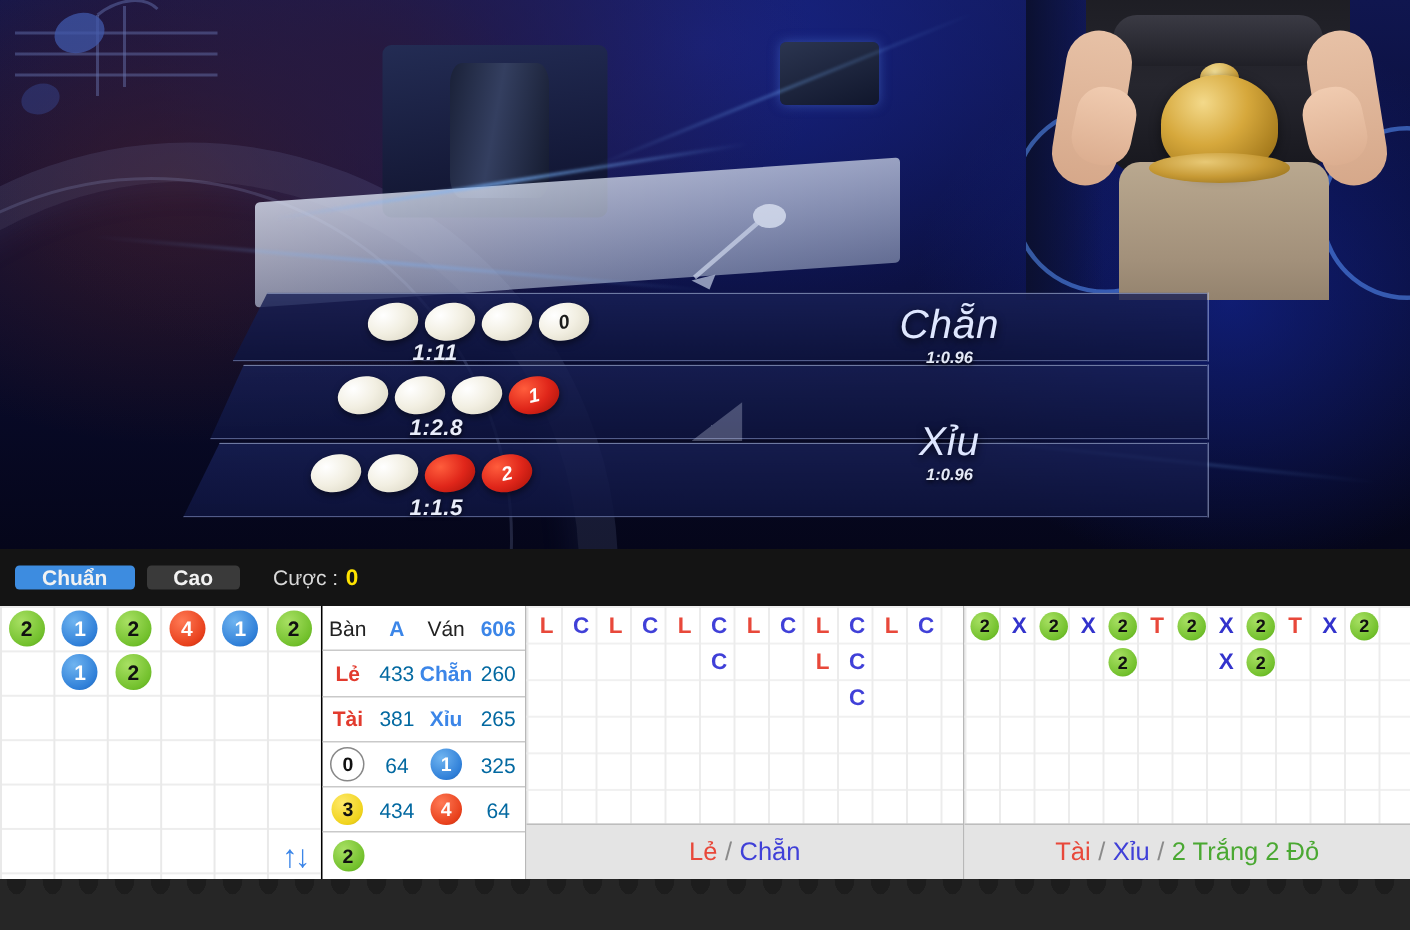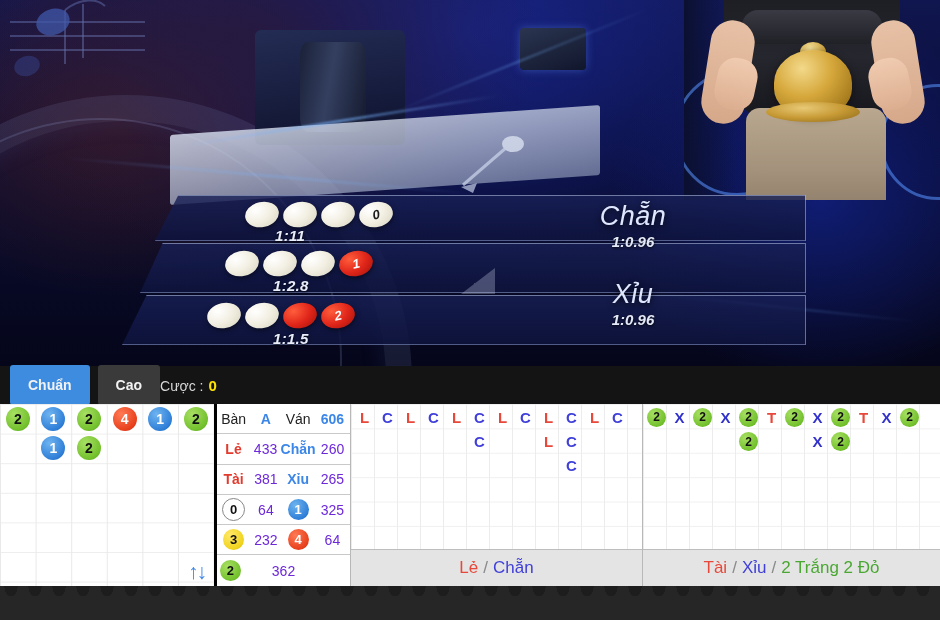--- a/index.html
+++ b/index.html
@@ -91,35 +91,35 @@
     font-style:italic;font-weight:bold;font-size:13px;color:#1b1b1b;
     transform:rotate(-12deg);box-shadow:0 2px 5px rgba(0,0,0,.5);}
   .ball.white{background:radial-gradient(ellipse at 34% 28%,#ffffff 0%,#f2efe2 48%,#d9d4c0 100%);}
   .ball.red{background:radial-gradient(ellipse at 34% 28%,#ff5d3c 0%,#e0261a 52%,#a31008 100%);color:#fff;}
   .odds{position:absolute;color:#e9edfa;font-style:italic;font-weight:bold;font-size:15px;
     text-shadow:0 1px 3px rgba(0,0,0,.85);letter-spacing:.3px;}
 
   .bigbet{position:absolute;text-align:center;width:330px;left:468px;}
   .bigbet .nm{font-style:italic;font-size:27px;color:#dfe7ff;font-weight:500;
     text-shadow:0 2px 6px rgba(0,0,0,.8);letter-spacing:.5px;}
-  .bigbet .od{font-style:italic;font-size:15px;color:#e4e9f7;font-weight:bold;margin-top:1px;
+  .bigbet .od{font-style:italic;font-size:11px;color:#e4e9f7;font-weight:bold;margin-top:1px;
     text-shadow:0 1px 3px rgba(0,0,0,.85);}
   .qmark{position:absolute;left:461px;top:268px;width:34px;height:26px;
     background:rgba(205,212,235,.30);clip-path:polygon(0 100%,100% 0,100% 100%);
     color:#c9d2ea;font-size:13px;font-weight:bold;}
   .qmark span{position:absolute;left:9px;top:4px;}
 
   
   .toolbar{position:absolute;left:0;top:366px;width:940px;height:38px;background:#141414;
     display:flex;align-items:center;}
-  .tbtn{height:40px;margin-left:8px;padding:0 18px;display:flex;align-items:center;justify-content:center;
+  .tbtn{height:16px;margin-left:8px;padding:0 18px;display:flex;align-items:center;justify-content:center;
     border-radius:3px;font-size:14px;font-weight:bold;color:#f2f2f2;}
   .tbtn.on{background:#3d8ce0;margin-left:10px;}
   .tbtn.off{background:#3a3a3a;}
-  .cuoc{font-size:14px;color:#d8d8d8;}
+  .cuoc{margin-left:22px;font-size:14px;color:#d8d8d8;}
   .cuoc b{color:#ffe300;margin-left:5px;font-size:15px;}
 
   
   .bottom{position:absolute;left:0;top:404px;width:940px;height:182px;background:#fff;display:flex;}
   .panel{position:relative;box-sizing:border-box;}
 
   
   .bead{width:214px;height:182px;position:relative;background:#fff;}
   .beadgrid{position:absolute;left:0;top:0;width:214px;height:182px;
     background-image:linear-gradient(to right,#e9e9e9 1px,transparent 1px),
@@ -130,29 +130,29 @@
     font-size:14px;font-weight:bold;color:#111;}
   .dot.g{background:radial-gradient(circle at 35% 30%,#a8e063,#72c02c 70%,#4e9c14);}
   .dot.b{background:radial-gradient(circle at 35% 30%,#6fb4f0,#2f7fd8 70%,#1b5ca8);color:#fff;}
   .dot.r{background:radial-gradient(circle at 35% 30%,#ff7a55,#e8401c 70%,#b02708);color:#fff;}
   .dot.y{background:radial-gradient(circle at 35% 30%,#ffe96a,#f0d31c 70%,#bfa400);color:#111;}
   .dot.w{background:#fff;border:1.5px solid #888;color:#111;}
   .sortarrows{position:absolute;right:9px;bottom:4px;color:#3c86e8;font-size:21px;line-height:1;
     letter-spacing:-2px;font-weight:bold;}
 
   
-  .stats{width:136px;height:182px;border-left:3px solid #000000;background:#fff;}
+  .stats{width:136px;height:182px;border-left:1px solid #000000;background:#fff;}
   .srow{height:30.3px;box-sizing:border-box;border-bottom:1px solid #c9c9c9;
     display:flex;align-items:center;font-size:14px;color:#222;}
   .srow:last-child{border-bottom:none;}
   .sc{display:flex;align-items:center;justify-content:center;height:100%;}
   .c34{width:34px;}.c36{width:36px;}.c32{width:32px;}
   .lbl-red{color:#e23b2e;font-weight:bold;}
   .lbl-blue{color:#3c86e8;font-weight:bold;}
-  .num{color:#6d28d9;}
+  .num{color:#0369a1;}
   .sdot{width:21px;height:21px;border-radius:50%;display:flex;align-items:center;justify-content:center;
     font-size:13px;font-weight:bold;}
 
   
   .roadwrap{position:relative;border-left:1px solid #b8b8b8;background:#fff;}
   .rw1{width:292px;}
   .rw2{width:298px;}
   .rgrid{position:absolute;left:0;top:0;right:0;height:146px;
     background-image:linear-gradient(to right,#ececec 1px,transparent 1px),
                      linear-gradient(to bottom,#f0f0f0 1px,transparent 1px);
@@ -349,31 +349,30 @@
             <span class="sc c32 num">64</span>
             <span class="sc c34">
               <span class="sdot dot b">1</span>
             </span>
             <span class="sc c36 num">325</span>
           </div>
           <div class="srow">
             <span class="sc c34">
               <span class="sdot dot y">3</span>
             </span>
-            <span class="sc c32 num">232</span>
+            <span class="sc c32 num">434</span>
             <span class="sc c34">
               <span class="sdot dot r">4</span>
             </span>
             <span class="sc c36 num">64</span>
           </div>
           <div class="srow">
             <span class="sc c34">
               <span class="sdot dot g">2</span>
             </span>
-            <span class="sc num" style="width: 100px;">362</span>
             <span class="sc c34"></span>
           </div>
         </div>
     </div>
 
     <div class="roadwrap rw1 panel">
       <div class="rgrid"></div>
       <div id="road-left-cells">
           <div class="rcell t-L" style="left: 2px; top: 1px;">L</div>
           <div class="rcell t-C" style="left: 25px; top: 1px;">C</div>

